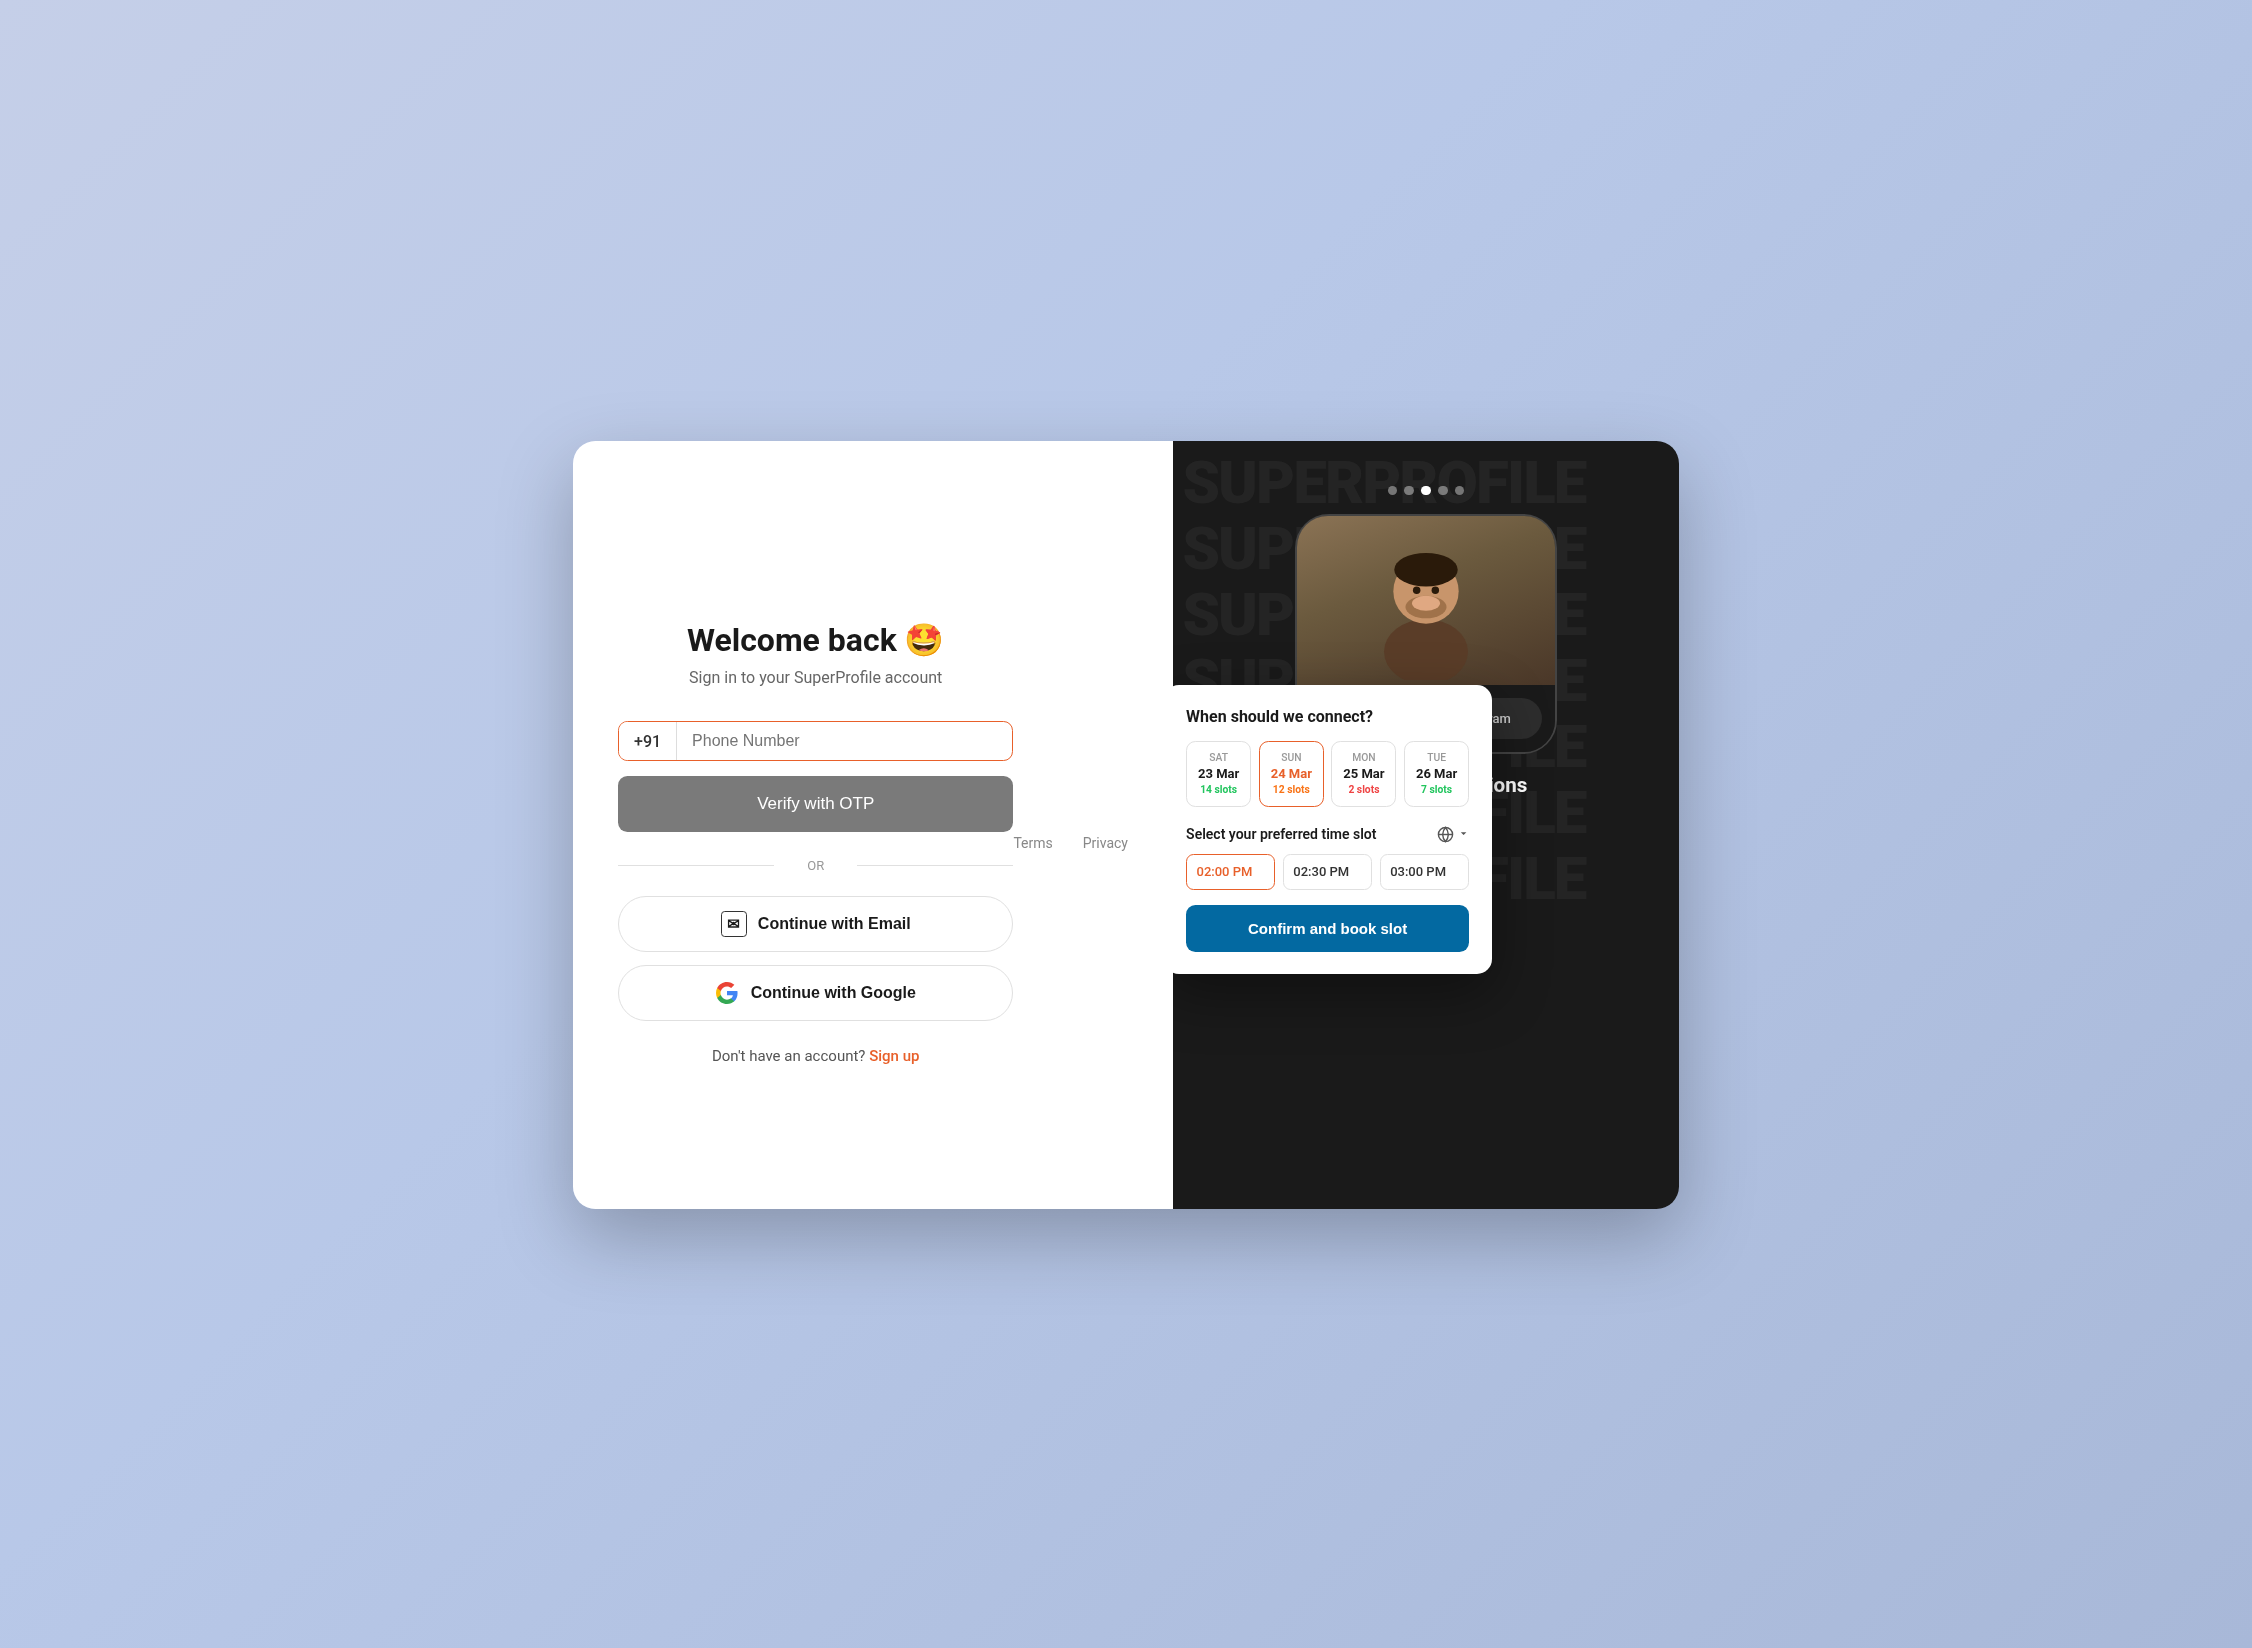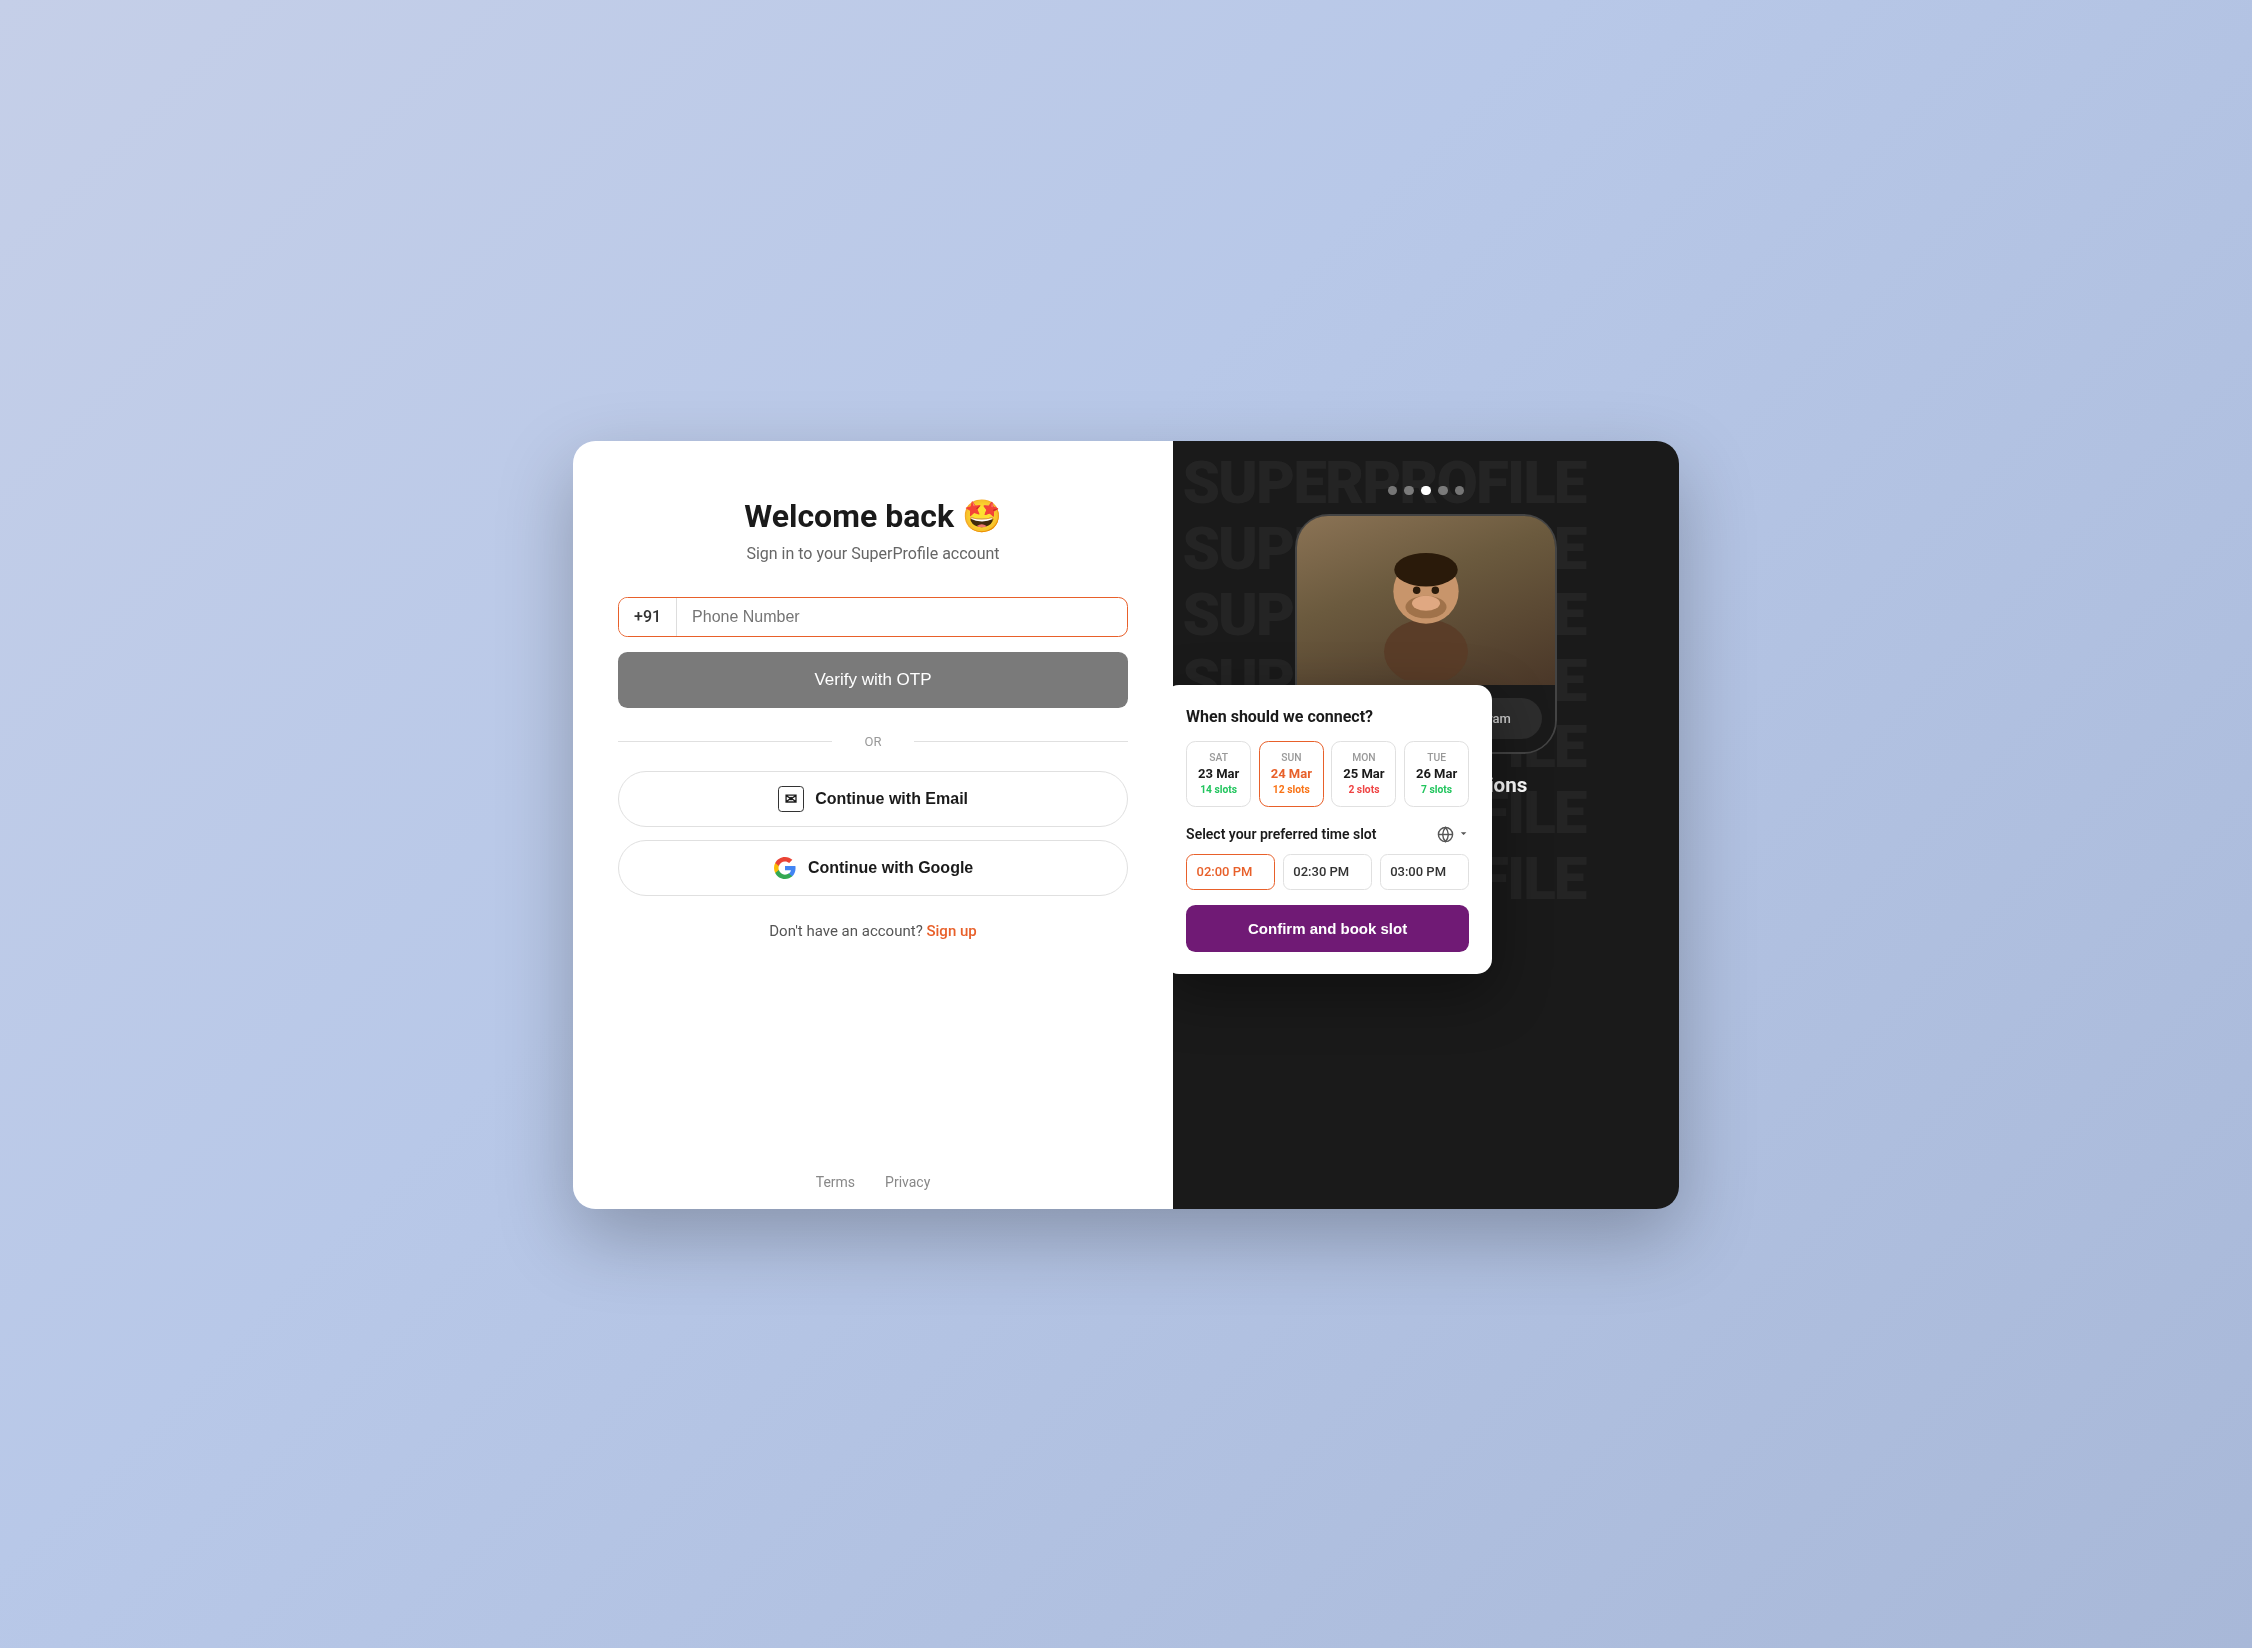--- a/index.html
+++ b/index.html
@@ -21,21 +21,21 @@
       display: flex;
       overflow: hidden;
       box-shadow: 0 28px 75px rgba(0,0,0,0.25);
     }
 
     
     .left-panel {
       width: 600px;
       background: #ffffff;
       display: flex;
-      flex-direction: column;
+      flex-direction: row;
       align-items: center;
       justify-content: space-between;
       padding: 56px 45px 19px;
       position: relative;
     }
 
     .left-content {
       width: 100%;
       display: flex;
       flex-direction: column;
@@ -400,21 +400,21 @@
     }
 
     .time-slot.active {
       border-color: #e8602a;
       color: #e8602a;
     }
 
     .confirm-button {
       width: 100%;
       height: 47px;
-      background: #701a75;
+      background: #0369a1;
       color: #ffffff;
       border: none;
       border-radius: 9.4px;
       font-size: 15px;
       font-weight: 600;
       cursor: pointer;
     }
 
     .offer-text {
       color: #ffffff;

